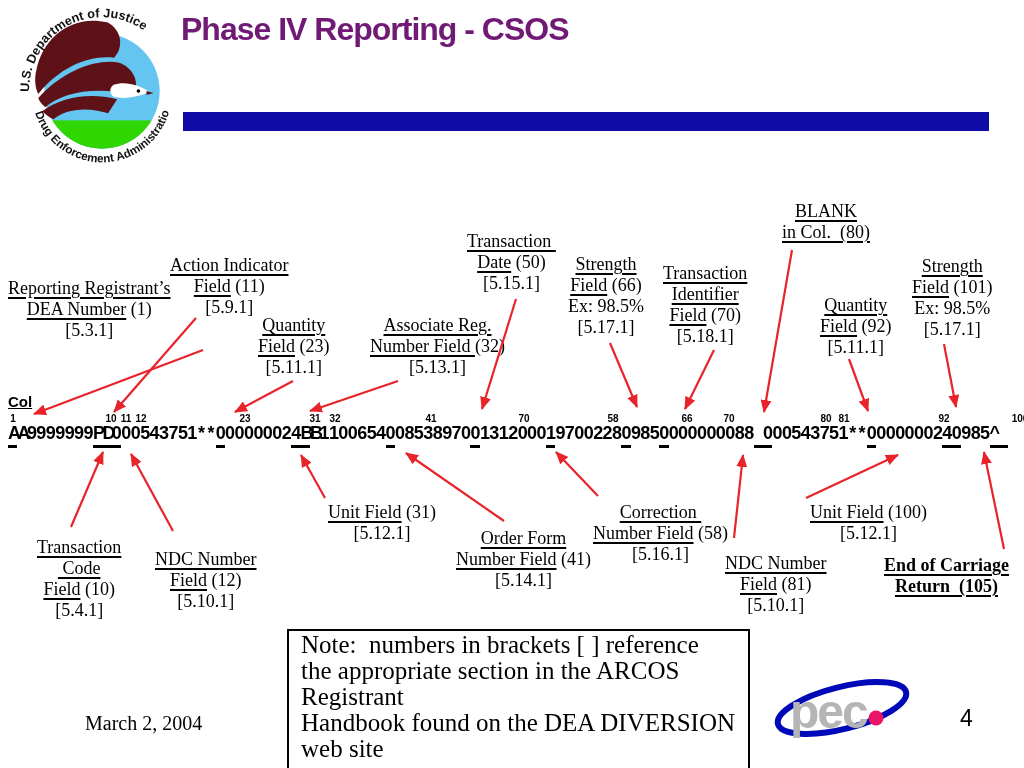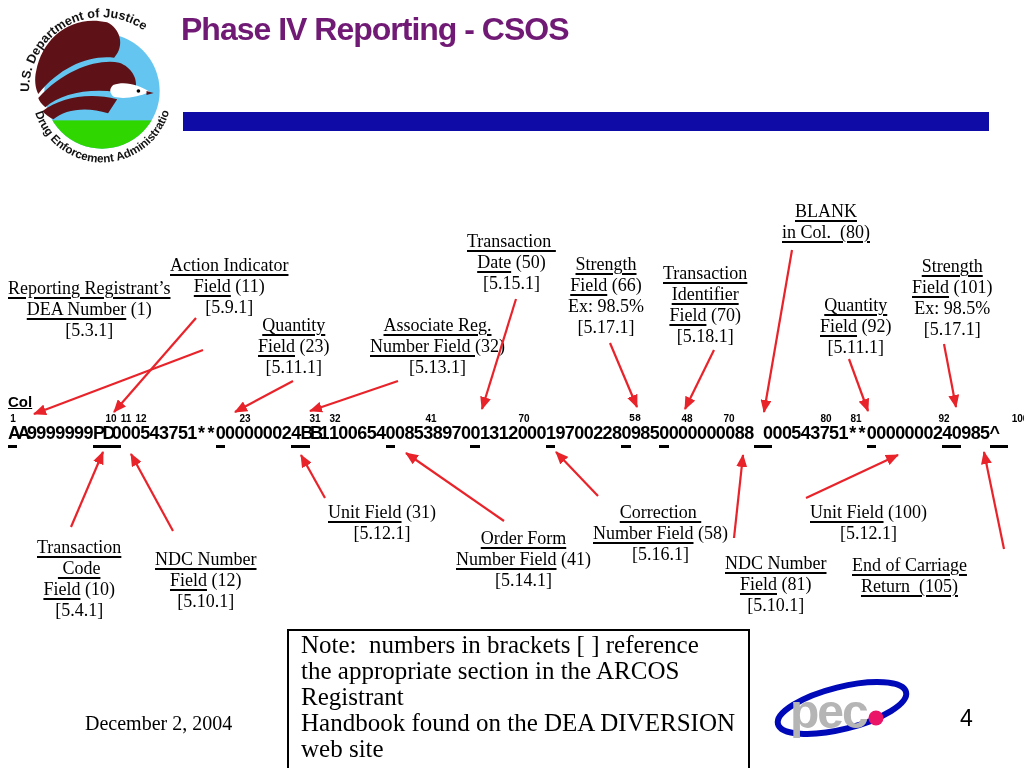--- a/index.html
+++ b/index.html
@@ -78,25 +78,25 @@
   <div id="ruler-layer">
       <div class="ruler-num" style="left: -2px;">1</div>
       <div class="ruler-num" style="left: 96px;">10</div>
       <div class="ruler-num" style="left: 111px;">11</div>
       <div class="ruler-num" style="left: 126px;">12</div>
       <div class="ruler-num" style="left: 230px;">23</div>
       <div class="ruler-num" style="left: 300px;">31</div>
       <div class="ruler-num" style="left: 320px;">32</div>
       <div class="ruler-num" style="left: 416px;">41</div>
       <div class="ruler-num" style="left: 509px;">70</div>
-      <div class="ruler-num" style="left: 620px; font-family: Liberation Mono, monospace;">58</div>
-      <div class="ruler-num" style="left: 672px;">48</div>
+      <div class="ruler-num" style="left: 598px;">58</div>
+      <div class="ruler-num" style="left: 672px;">66</div>
       <div class="ruler-num" style="left: 714px;">70</div>
       <div class="ruler-num" style="left: 811px;">80</div>
-      <div class="ruler-num" style="left: 829px; padding-left: 12px;">81</div>
+      <div class="ruler-num" style="left: 829px;">81</div>
       <div class="ruler-num" style="left: 929px; text-align: center;">92</div>
       <div class="ruler-num" style="left: 1005px;">106</div>
     </div>
   <div id="record"><span class="rc ru">A</span><span class="rc">A</span><span class="rc">9</span><span class="rc">9</span><span class="rc">9</span><span class="rc">9</span><span class="rc">9</span><span class="rc">9</span><span class="rc">9</span><span class="rc ru">P</span><span class="rc ru">D</span><span class="rc ru">0</span><span class="rc">0</span><span class="rc">0</span><span class="rc">5</span><span class="rc">4</span><span class="rc">3</span><span class="rc">7</span><span class="rc">5</span><span class="rc">1</span><span class="rc">*</span><span class="rc">*</span><span class="rc ru">0</span><span class="rc">0</span><span class="rc">0</span><span class="rc">0</span><span class="rc">0</span><span class="rc">0</span><span class="rc">0</span><span class="rc">2</span><span class="rc ru">4</span><span class="rc ru">B</span><span class="rc">B</span><span class="rc">1</span><span class="rc">1</span><span class="rc">0</span><span class="rc">0</span><span class="rc">6</span><span class="rc">5</span><span class="rc">4</span><span class="rc ru">0</span><span class="rc">0</span><span class="rc">8</span><span class="rc">5</span><span class="rc">3</span><span class="rc">8</span><span class="rc">9</span><span class="rc">7</span><span class="rc">0</span><span class="rc ru">0</span><span class="rc">1</span><span class="rc">3</span><span class="rc">1</span><span class="rc">2</span><span class="rc">0</span><span class="rc">0</span><span class="rc">0</span><span class="rc ru">1</span><span class="rc">9</span><span class="rc">7</span><span class="rc">0</span><span class="rc">0</span><span class="rc">2</span><span class="rc">2</span><span class="rc">8</span><span class="rc ru">0</span><span class="rc">9</span><span class="rc">8</span><span class="rc">5</span><span class="rc ru">0</span><span class="rc">0</span><span class="rc">0</span><span class="rc">0</span><span class="rc">0</span><span class="rc">0</span><span class="rc">0</span><span class="rc">0</span><span class="rc">8</span><span class="rc">8</span><span class="rc ru"> </span><span class="rc ru">0</span><span class="rc">0</span><span class="rc">0</span><span class="rc">5</span><span class="rc">4</span><span class="rc">3</span><span class="rc">7</span><span class="rc">5</span><span class="rc">1</span><span class="rc">*</span><span class="rc">*</span><span class="rc ru">0</span><span class="rc">0</span><span class="rc">0</span><span class="rc">0</span><span class="rc">0</span><span class="rc">0</span><span class="rc">0</span><span class="rc">2</span><span class="rc ru">4</span><span class="rc ru">0</span><span class="rc">9</span><span class="rc">8</span><span class="rc">5</span><span class="rc ru">^</span><span class="rc ru"> </span></div>
 
   <div id="annotations-layer">
       <div class="annotation" style="left: 8px; top: 278px;">
         <div class="ann-line"><span class="u">Reporting Registrant’s</span></div>
         <div class="ann-line"><span class="u">DEA Number</span><span> (1)</span></div>
         <div class="ann-line"><span>[5.3.1]</span></div>
@@ -175,33 +175,33 @@
       </div>
       <div class="annotation" style="left: 725px; top: 553px;">
         <div class="ann-line"><span class="u">NDC Number</span></div>
         <div class="ann-line"><span class="u">Field</span><span> (81)</span></div>
         <div class="ann-line"><span>[5.10.1]</span></div>
       </div>
       <div class="annotation" style="left: 810px; top: 502px;">
         <div class="ann-line"><span class="u">Unit Field</span><span> (100)</span></div>
         <div class="ann-line"><span>[5.12.1]</span></div>
       </div>
-      <div class="annotation" style="left: 852px; top: 555px;">
+      <div class="annotation" style="left: 884px; top: 555px; font-weight: bold;">
         <div class="ann-line"><span class="u">End of Carriage</span></div>
         <div class="ann-line"><span class="u">Return  (105)</span></div>
       </div>
     </div>
 
   <div id="note-box">
     <div class="note-line">Note:  numbers in brackets [ ] reference</div>
     <div class="note-line">the appropriate section in the ARCOS Registrant</div>
     <div class="note-line">Handbook found on the DEA DIVERSION web site</div>
   </div>
 
-  <div id="slide-date">December 2, 2004</div>
+  <div id="slide-date">March 2, 2004</div>
   <div id="page-number">4</div>
 
   <svg id="pec-logo" width="145" height="80" viewBox="0 0 145 80">
     <ellipse cx="72" cy="38" rx="66" ry="21" fill="none" stroke="#0009b8" stroke-width="6" transform="rotate(-14 72 38)"></ellipse>
     <text id="pec-text" x="20" y="58" font-family="Liberation Sans, sans-serif" font-weight="bold" font-size="48" letter-spacing="-2" fill="#b5b5b5">pec</text>
     <circle cx="106" cy="48" r="7.5" fill="#ea1566"></circle>
   </svg>
 
   <svg id="arrows-layer" width="1024" height="768">
     <defs>

